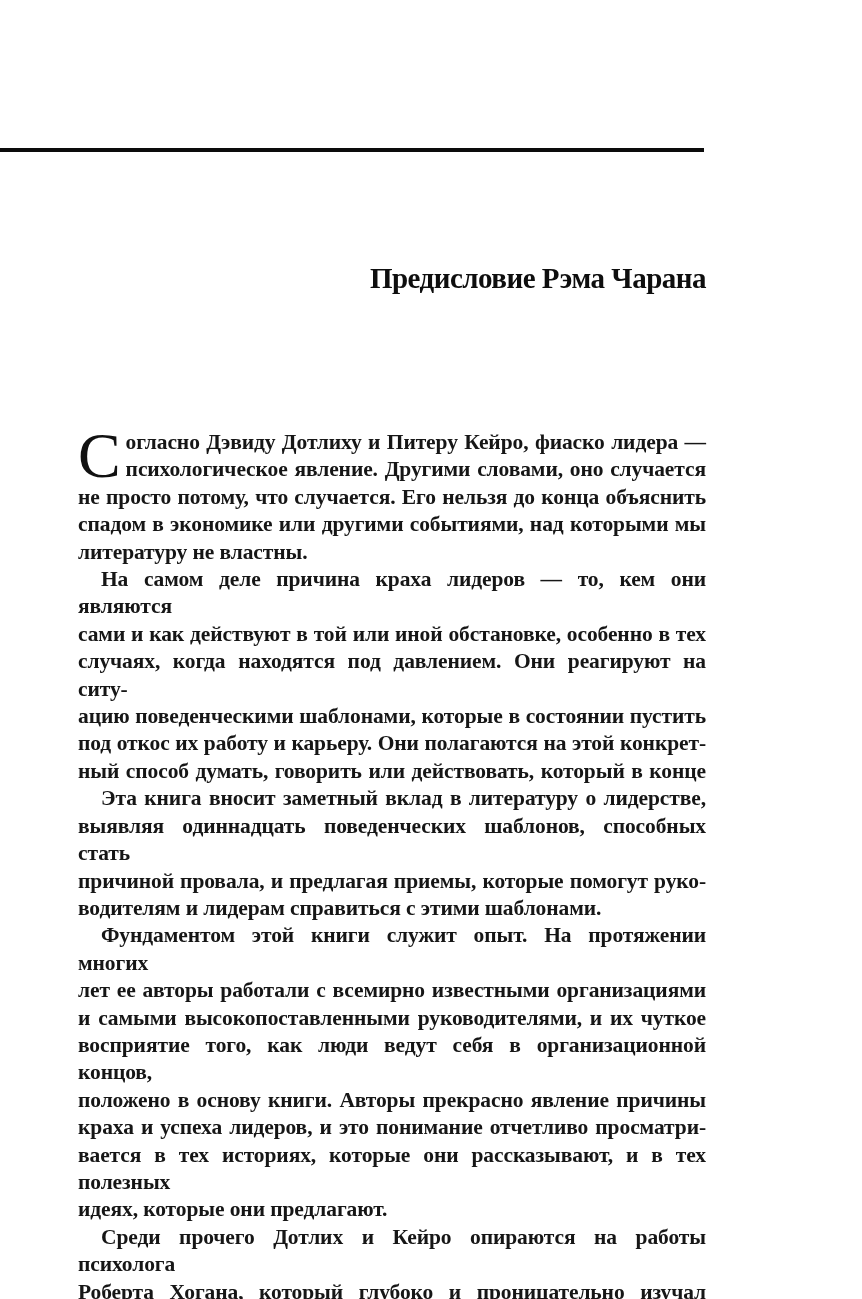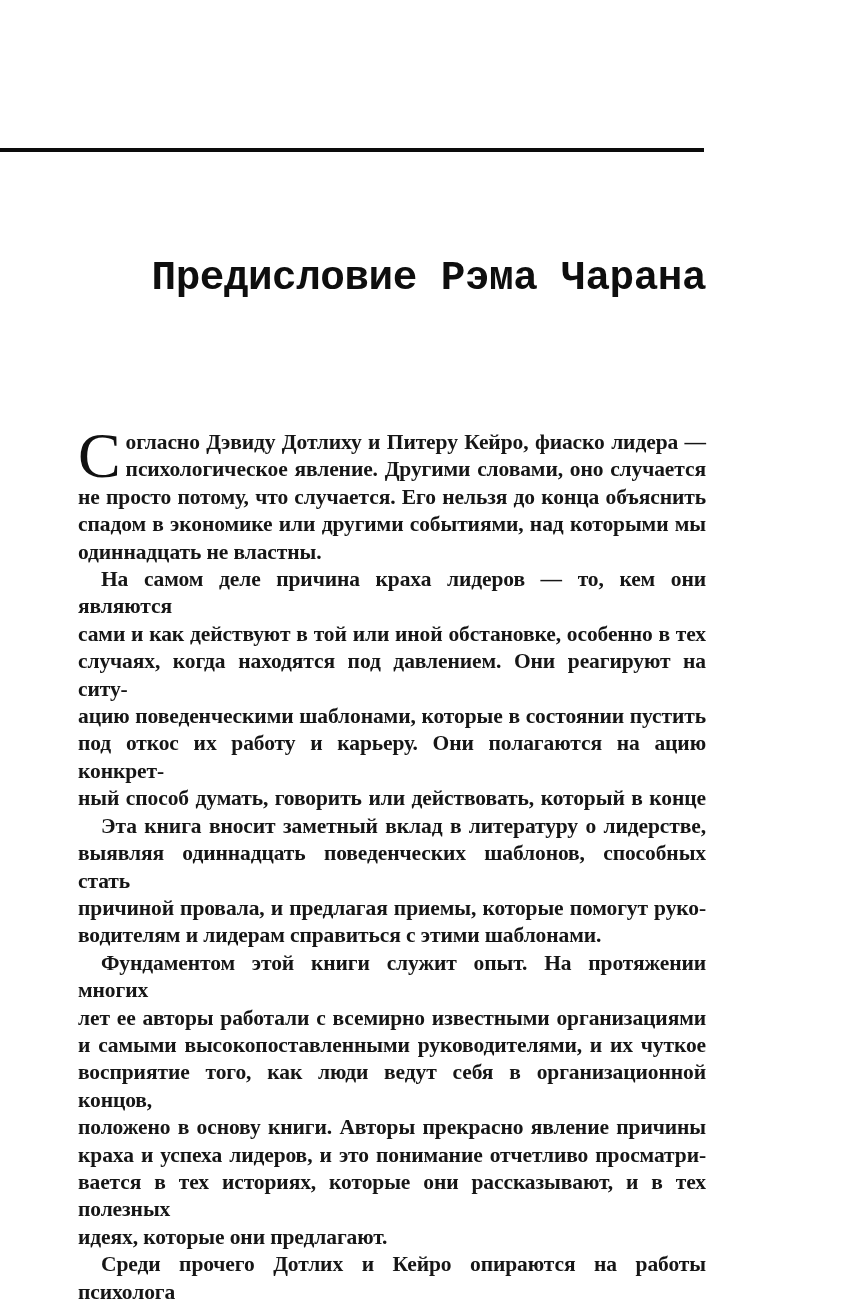--- a/index.html
+++ b/index.html
@@ -21,23 +21,23 @@
     top: 148px;
     width: 704px;
     height: 4px;
     background: #0c0c0c;
   }
   .title {
     position: absolute;
     top: 257px;
     right: 156px;
     margin: 0;
-    font-family: Liberation Mono, monospace;
+    font-family: Liberation Serif, serif;
     font-weight: 700;
-    font-size: 41px;
+    font-size: 29px;
     line-height: 42px;
     color: #0e0e0e;
     white-space: nowrap;
     text-align: right;
     letter-spacing: -0.5px;
   }
   .body-text {
     position: absolute;
     left: 78px;
     top: 429px;
@@ -80,28 +80,28 @@
 <div class="page">
   <div class="top-rule"></div>
   <h1 class="title">Предисловие Рэма Чарана</h1>
   <div class="body-text" id="body-text">
       <div class="paragraph">
         <span class="dropcap">С</span>
         <div class="line">огласно Дэвиду Дотлиху и Питеру Кейро, фиаско лидера —</div>
         <div class="line">психологическое явление. Другими словами, оно случается</div>
         <div class="line">не просто потому, что случается. Его нельзя до конца объяснить</div>
         <div class="line">спадом в экономике или другими событиями, над которыми мы</div>
-        <div class="line para-end">одиннадцать не властны.</div>
+        <div class="line para-end">литературу не властны.</div>
       </div>
       <div class="paragraph">
         <div class="line indent">На самом деле причина краха лидеров — то, кем они являются</div>
         <div class="line">сами и как действуют в той или иной обстановке, особенно в тех</div>
         <div class="line">случаях, когда находятся под давлением. Они реагируют на ситу-</div>
         <div class="line">ацию поведенческими шаблонами, которые в состоянии пустить</div>
-        <div class="line">под откос их работу и карьеру. Они полагаются на ацию конкрет-</div>
+        <div class="line">под откос их работу и карьеру. Они полагаются на этой конкрет-</div>
         <div class="line">ный способ думать, говорить или действовать, который в конце</div>
       </div>
       <div class="paragraph">
         <div class="line indent">Эта книга вносит заметный вклад в литературу о лидерстве,</div>
         <div class="line">выявляя одиннадцать поведенческих шаблонов, способных стать</div>
         <div class="line">причиной провала, и предлагая приемы, которые помогут руко-</div>
         <div class="line para-end">водителям и лидерам справиться с этими шаблонами.</div>
       </div>
       <div class="paragraph">
         <div class="line indent">Фундаментом этой книги служит опыт. На протяжении многих</div>

